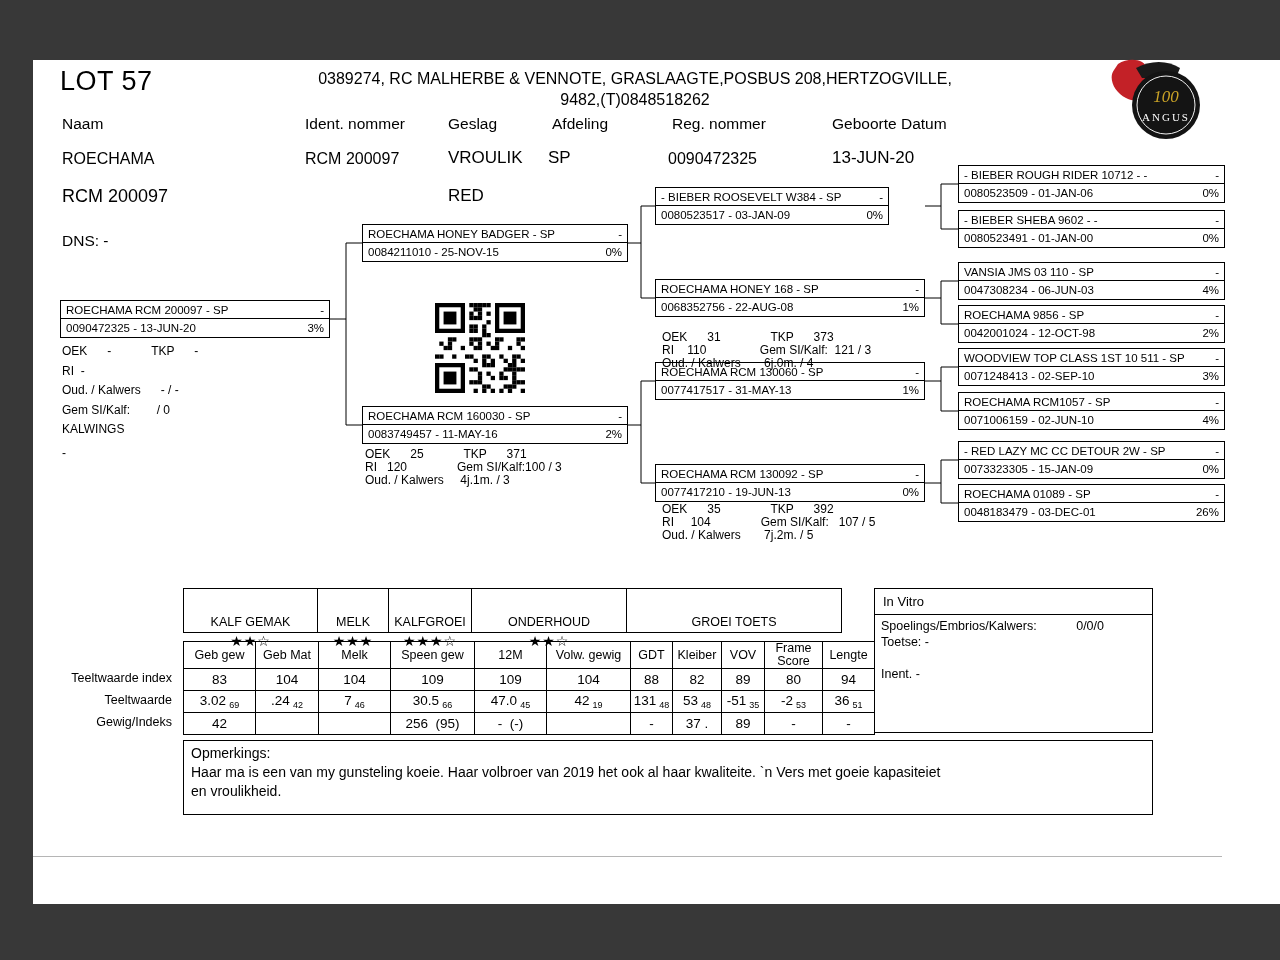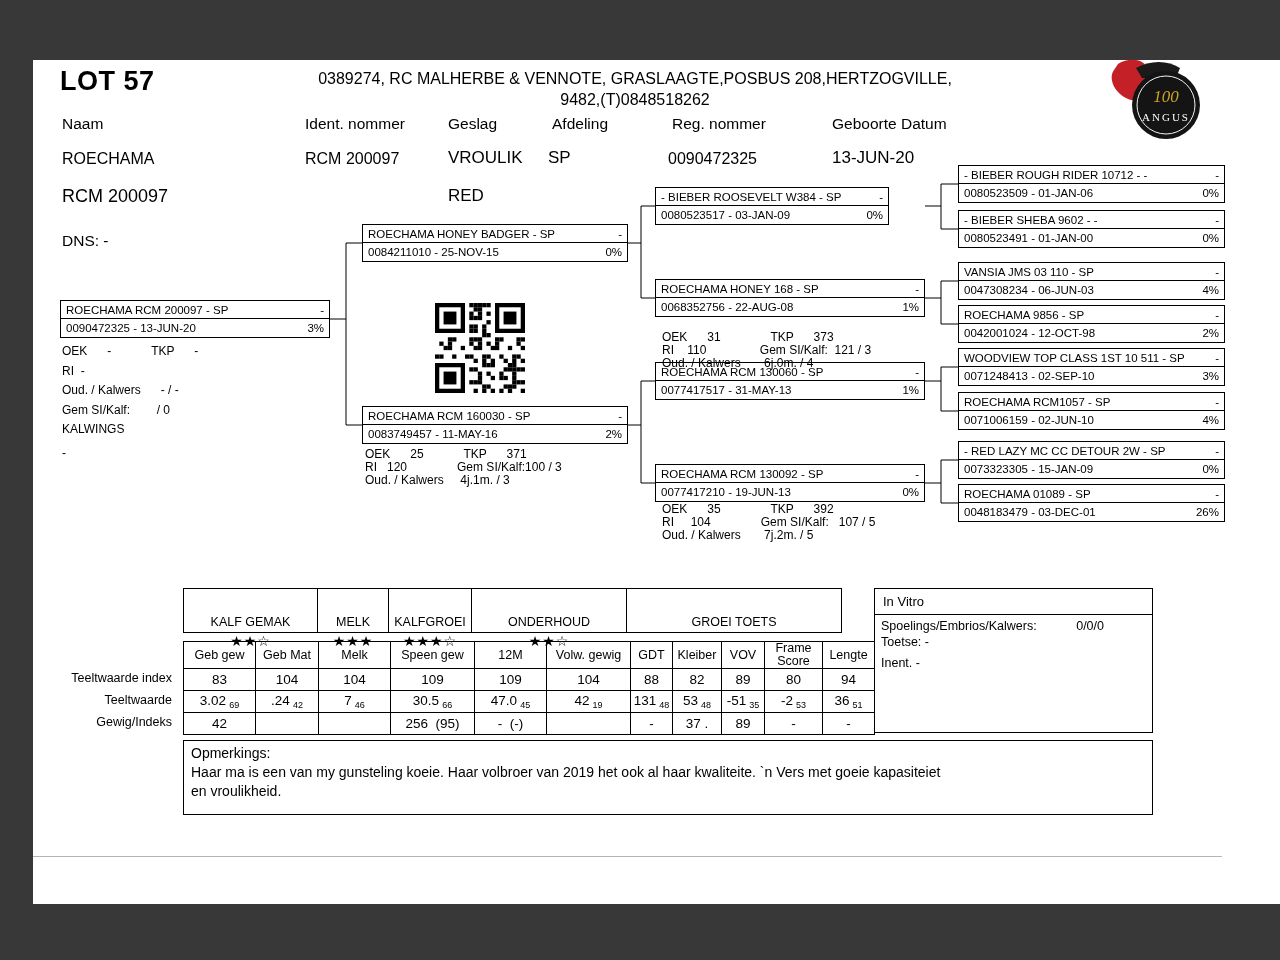--- a/index.html
+++ b/index.html
@@ -7,21 +7,21 @@
   body {
     position:relative; overflow:hidden; background:#fff; color:#000;
     font-family:"Liberation Sans","DejaVu Sans",sans-serif;
   }
   .abs { position:absolute; }
   .bar { position:absolute; background:#383838; }
   .bar.top { left:0; top:0; width:1280px; height:60px; }
   .bar.bottom { left:0; top:904px; width:1280px; height:56px; }
   .bar.left { left:0; top:60px; width:33px; height:844px; }
 
-  .lot { left:60px; top:66px; font-size:27px; font-weight:bold; letter-spacing:.5px; }
+  .lot { left:60px; top:66px; font-size:27px; font-weight:normal; letter-spacing:.5px; }
   .address { left:240px; top:68px; width:790px; text-align:center; font-size:16px; line-height:21px; }
 
   
   .pbox { position:absolute; border:1px solid #000; background:#fff; font-size:11.5px; }
   .pbox-row { display:flex; justify-content:space-between; align-items:center; height:18px; padding:0 5px; }
   .pbox-row.first { border-bottom:1px solid #000; }
   .pbox-name { flex:1; white-space:nowrap; overflow:hidden; }
   .pbox-right { margin-left:6px; white-space:nowrap; }
 
   .stats { position:absolute; font-size:12px; }
@@ -47,21 +47,21 @@
   table.tw-table td { font-size:13.5px; height:22px; white-space:pre; }
   td .acc { font-size:9px; margin-left:3px; vertical-align:-3px; }
 
   .row-label { position:absolute; left:20px; width:152px; text-align:right; font-size:12.5px; }
 
   .invitro { position:absolute; left:874px; top:588px; width:279px; height:145px; border:1px solid #000; font-size:12.5px; }
   .iv-header { height:26px; border-bottom:1px solid #000; padding:5px 0 0 8px; font-size:13px; }
   .iv-row { display:flex; padding:4px 0 0 6px; }
   .iv-val { margin-left:auto; margin-right:48px; }
   .iv-line { padding:2px 0 0 6px; }
-  .iv-inent { margin-top:5px; }
+  .iv-inent { margin-top:16px; }
 
   .opmerkings { position:absolute; left:183px; top:740px; width:970px; height:75px; border:1px solid #000;
                 padding:3px 7px; font-size:14px; line-height:19px; }
 
   .footer-rule { position:absolute; left:33px; top:856px; width:1189px; height:1px; background:#b5b5b5; }
 
   .logo { position:absolute; left:1106px; top:58px; width:96px; height:82px; }
   .qr { position:absolute; left:435px; top:303px; width:90px; height:90px; }
 </style>
 </head>

